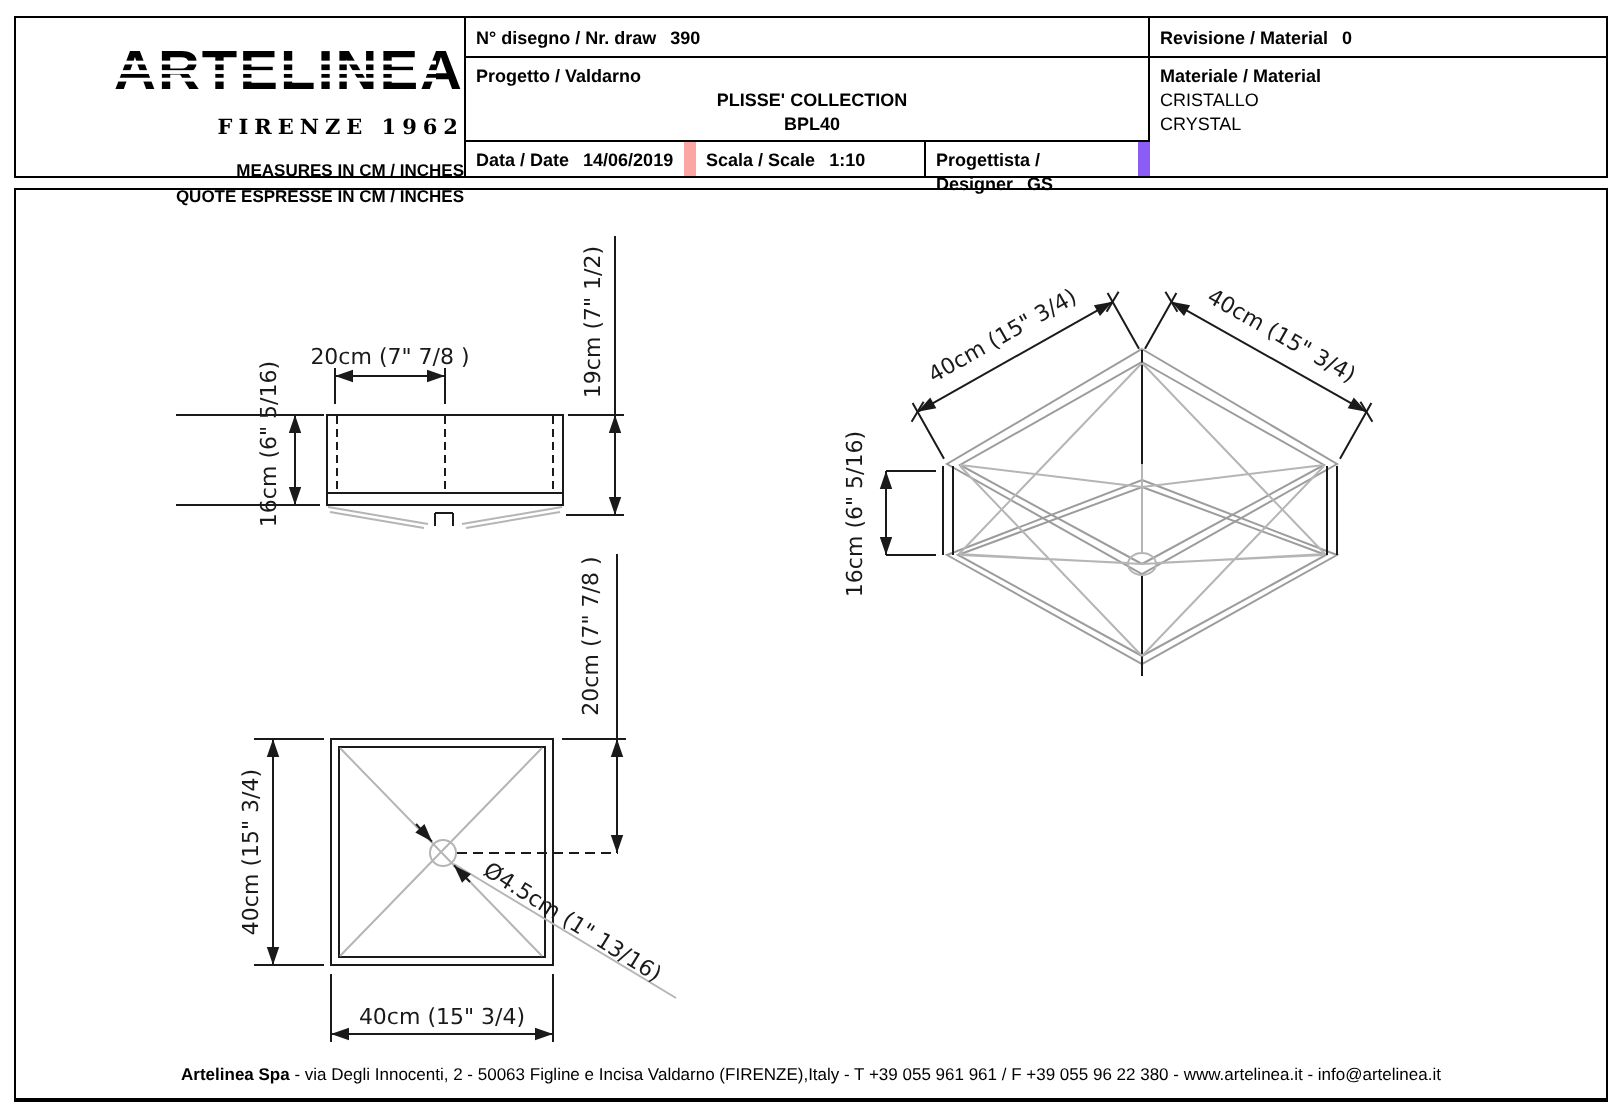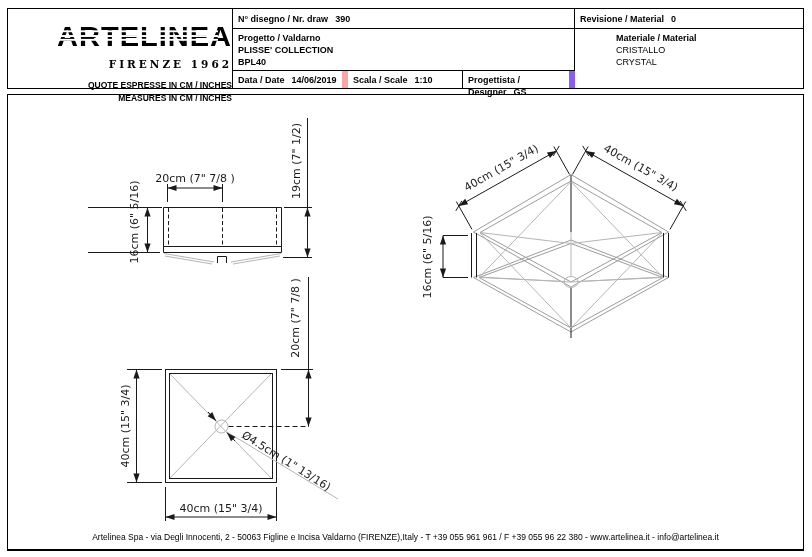--- a/index.html
+++ b/index.html
@@ -15,56 +15,56 @@
              letter-spacing:1px;transform:scaleY(.95);}
   .logo-word .stripe{position:absolute;left:14px;right:14px;height:2px;background:#fff;}
   .logo-sub{margin-top:1px;font-family:"DejaVu Serif",serif;font-weight:bold;
             font-size:10.5px;letter-spacing:3px;}
   .logo-notes{margin-top:8px;font-weight:bold;font-size:8.5px;line-height:1.5;}
   .c-drawno{left:225px;top:0;width:342px;height:20px;border-right:1px solid #000;
             border-bottom:1px solid #000;padding:4px 0 0 5px;}
   .c-rev{left:567px;top:0;right:0;height:20px;border-bottom:1px solid #000;padding:4px 0 0 5px;}
   .c-project{left:225px;top:20px;width:342px;height:42px;border-right:1px solid #000;
              border-bottom:1px solid #000;padding:3px 0 0 5px;}
-  .c-material{left:567px;top:20px;right:0;bottom:0;padding:3px 0 0 5px;margin-left:36px;}
+  .c-material{left:567px;top:20px;right:0;bottom:0;padding:3px 0 0 5px;}
   .c-date{left:225px;top:62px;width:115px;bottom:0;border-right:6px solid #fca5a5;padding:3px 0 0 5px;}
   .c-scale{left:340px;top:62px;width:115px;bottom:0;border-right:1px solid #000;padding:3px 0 0 5px;}
   .c-designer{left:455px;top:62px;width:112px;bottom:0;border-right:6px solid #8b5cf6;padding:3px 0 0 5px;}
   .lbl-it{font-weight:bold;}
   .lbl-en{font-weight:bold;}
   .val{font-weight:bold;margin-left:7px;}
-  .bold-line{font-weight:bold;}
+  .bold-line{font-weight:bold;text-align:center;}
 
   
   .drawing-area{position:absolute;left:7px;top:94px;width:797px;height:457px;
                 border:1px solid #000;border-bottom-width:2px;box-sizing:border-box;}
   .drawing-area svg{position:absolute;left:0;top:0;}
   .sheet-footer{position:absolute;left:0;right:0;bottom:7px;text-align:center;
                 font-size:8.5px;white-space:nowrap;}
-  .sheet-footer .company{font-weight:normal;}
+  .sheet-footer .company{font-weight:bold;}
   text{font-family:"DejaVu Sans","Liberation Sans",sans-serif;font-size:11px;fill:#1a1a1a;}
 </style>
 </head>
 <body>
 
 <div class="page">
 
   <div class="titleblock">
 
     <div class="tb-cell logo-cell">
       <div class="logo-word">
         <span>ARTELINEA</span>
         <i class="stripe" style="top:13px"></i>
         <i class="stripe" style="top:17.5px"></i>
         <i class="stripe" style="top:22px"></i>
       </div>
       <div class="logo-sub">FIRENZE 1962</div>
       <div class="logo-notes">
+        <div>MEASURES IN CM / INCHES</div>
         <div>QUOTE ESPRESSE IN CM / INCHES</div>
-        <div>MEASURES IN CM / INCHES</div>
       </div>
     </div>
 
     <div class="tb-cell c-drawno">
       <span class="lbl-it">N° disegno</span><span class="lbl-en"> / Nr. draw</span><span class="val">390</span>
     </div>
 
     <div class="tb-cell c-rev">
       <span class="lbl-it">Revisione</span><span class="lbl-en"> / Material</span><span class="val">0</span>
     </div>

